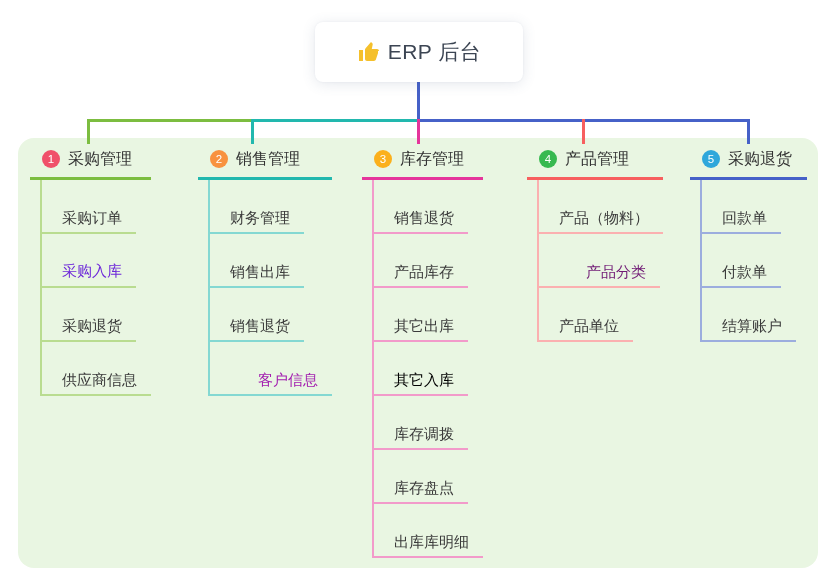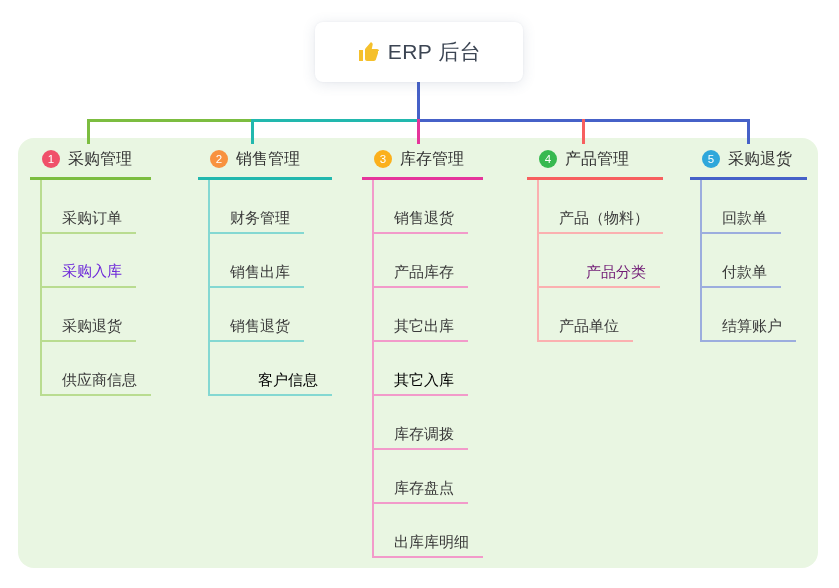--- a/index.html
+++ b/index.html
@@ -69,21 +69,21 @@
       <span class="badge" style="background: rgb(248, 146, 63);">2</span>
       <span class="branch-label">销售管理</span>
     </div>
     <div class="children" style="border-left-color: rgb(132, 216, 210);">
   <div class="child" style="border-bottom-color: rgb(132, 216, 210); color: rgb(59, 59, 59);">财务管理</div>
 
   <div class="child" style="border-bottom-color: rgb(132, 216, 210); color: rgb(59, 59, 59);">销售出库</div>
 
   <div class="child" style="border-bottom-color: rgb(132, 216, 210); color: rgb(59, 59, 59);">销售退货</div>
 
-  <div class="child" style="border-bottom-color: rgb(132, 216, 210); color: #000000; padding-left: 48px;">客户信息</div>
+  <div class="child" style="border-bottom-color: rgb(132, 216, 210); color: #a21caf; padding-left: 48px;">客户信息</div>
 </div>
   </div>
 
   <div class="branch" style="left: 344px;">
     <div class="branch-header" style="border-bottom-color: rgb(229, 53, 155);">
       <span class="badge" style="background: rgb(251, 176, 28);">3</span>
       <span class="branch-label">库存管理</span>
     </div>
     <div class="children" style="border-left-color: rgb(242, 154, 202);">
   <div class="child" style="border-bottom-color: rgb(242, 154, 202); color: rgb(59, 59, 59);">销售退货</div>

